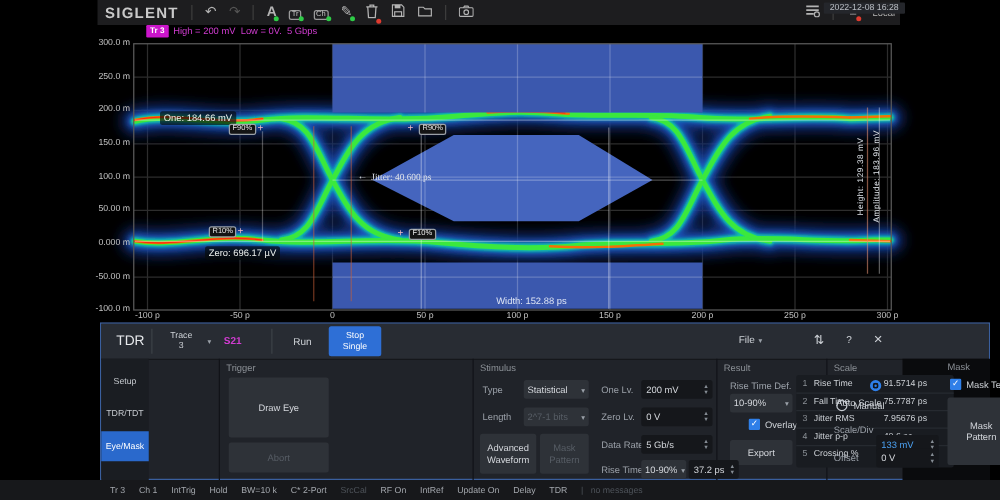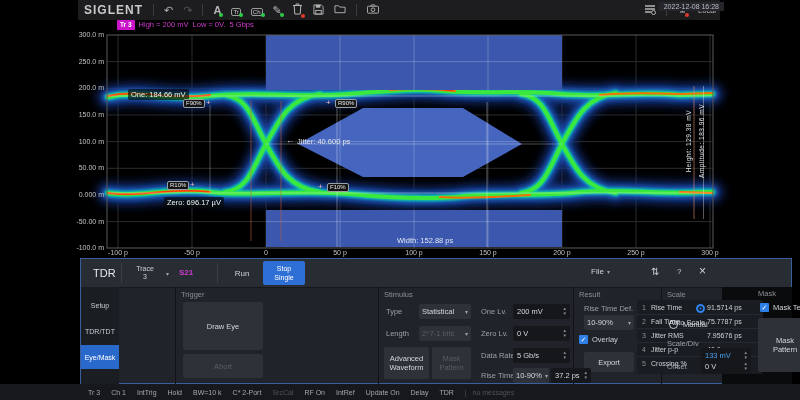--- a/index.html
+++ b/index.html
@@ -255,21 +255,21 @@
   <div class="abs xtick" style="left:323px;top:249px;">50 p</div>
   <div class="abs xtick" style="left:397px;top:249px;">100 p</div>
   <div class="abs xtick" style="left:471px;top:249px;">150 p</div>
   <div class="abs xtick" style="left:545px;top:249px;">200 p</div>
   <div class="abs xtick" style="left:619px;top:249px;">250 p</div>
   <div class="abs xtick" style="left:693px;top:249px;">300 p</div>
 
   <div class="abs ann" style="left:128px;top:89px;">One: 184.66 mV</div>
   <div class="abs ann" style="left:116px;top:197px;margin-left:48px;">Zero: 696.17 µV</div>
   <div class="abs" style="left:286px;top:136px;color:#dfe3ea;font-size:8px;">←</div>
-  <div class="abs" style="left:297px;top:137px;color:#dfe3ea;font-size:7.5px;">Jitter: 40.600 ps</div>
+  <div class="abs" style="left:297px;top:137px;color:#dfe3ea;font-size:7.5px;font-family:Liberation Serif, serif;">Jitter: 40.600 ps</div>
   <div class="abs" style="left:397px;top:236px;color:#dfe6f5;font-size:7.5px;">Width: 152.88 ps</div>
   <div class="abs vlabel" style="left:685px;top:110px;">Height: 129.38 mV</div>
   <div class="abs vlabel" style="left:698px;top:104px;">Amplitude: 183.96 mV</div>
   <div class="abs badge" style="left:183px;top:99px;">F90%</div>
   <div class="abs plus" style="left:206px;top:99px;">+</div>
   <div class="abs plus" style="left:326px;top:99px;">+</div>
   <div class="abs badge" style="left:335px;top:99px;">R90%</div>
   <div class="abs badge" style="left:167px;top:181px;">R10%</div>
   <div class="abs plus" style="left:190px;top:181px;">+</div>
   <div class="abs plus" style="left:318px;top:183px;">+</div>
@@ -378,21 +378,21 @@
           <span>▼</span>
         </span>
     </div>
 
     <span class="abs sect-title" style="left:300px;top:31px;margin-left:198px;">Result</span>
     <span class="abs flabel" style="left:503px;top:45px;">Rise Time Def.</span>
     <div class="abs sel" style="left:503px;top:56px;width:50px;height:15px;">
       <span>10-90%</span>
       <span class="chev">▾</span>
     </div>
-    <div class="abs" style="left:498px;top:76px;display:flex;align-items:center;gap:4px;">
+    <div class="abs" style="left:518px;top:76px;display:flex;align-items:center;gap:4px;">
       <span class="cb">✓</span>
       <span class="flabel" style="color:#ced2d7;">Overlay</span>
     </div>
     <div class="abs btn" style="left:503px;top:93px;width:50px;height:20px;">
       <span>Export</span>
     </div>
     <div class="abs" style="left:556px;top:41px;width:126px;height:74px;background:#191c21;border-radius:2px;">
       <div class="tblrow" style="top:0;">
         <span class="tbl-n">1</span>
           <span class="tbl-name">Rise Time</span>

